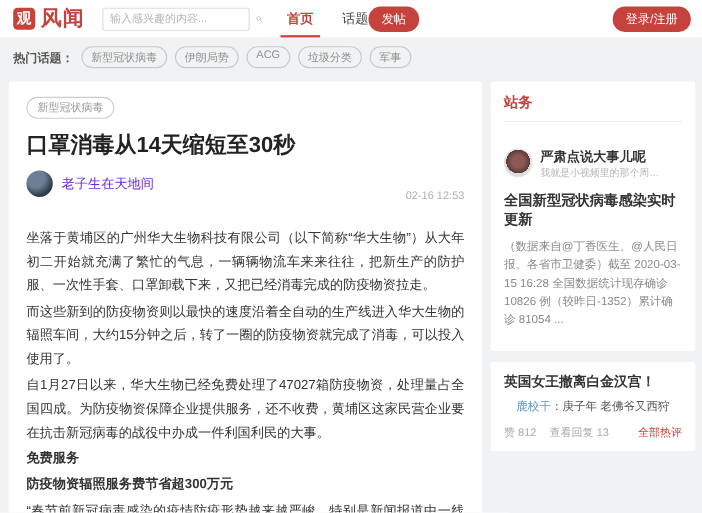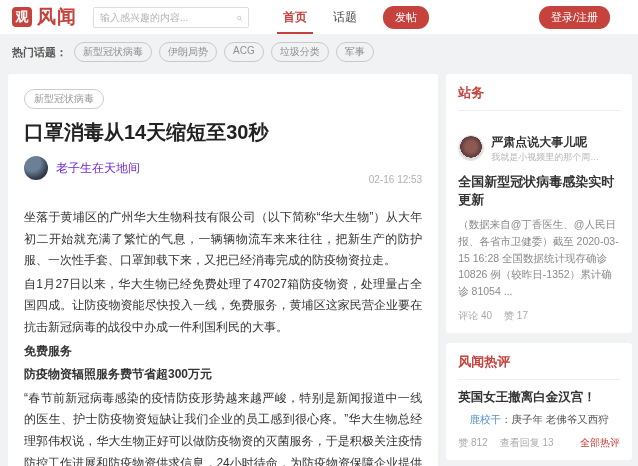--- a/index.html
+++ b/index.html
@@ -5,34 +5,34 @@
   * { margin:0; padding:0; box-sizing:border-box; }
   html,body { width:638px; height:466px; overflow:hidden; }
   body { font-family:"Liberation Sans","DejaVu Sans",sans-serif; background:#f1f2f3; color:#333; }
 
   
   .topbar { height:34px; background:#fff; display:flex; align-items:center; padding:0 12px; position:relative; }
   .logo-wrap { display:flex; align-items:center; gap:5px; }
   .logo-mark { width:20px; height:20px; background:#c6423c; color:#fff; border-radius:4px;
                font-size:13px; font-weight:bold; display:flex; align-items:center; justify-content:center; }
   .logo-text { color:#c6423c; font-size:19px; font-weight:bold; letter-spacing:1px; }
-  .search-box { margin-left:16px; width:156px; height:21px; border:1px solid #ddd; border-radius:2px;
+  .search-box { margin-left:16px; width:134px; height:21px; border:1px solid #ddd; border-radius:2px;
                 display:flex; align-items:center; padding:0 6px; background:#fff; }
   .search-box input { border:0; outline:0; flex:1; font-size:10px; color:#666; background:transparent;
                       font-family:"Liberation Sans","DejaVu Sans",sans-serif; }
   .search-box input::placeholder { color:#b5b5b5; }
   .search-icon { color:#b5b5b5; font-size:11px; line-height:1; transform:scaleX(-1); cursor:pointer; }
   .tabs { display:flex; align-items:center; margin-left:34px; gap:26px; height:50px; }
   .tab { font-size:12px; color:#444; height:34px; display:flex; align-items:center; cursor:pointer; position:relative; }
   .tab.active { color:#c6423c; font-weight:bold; }
   .tab.active:after { content:""; position:absolute; left:-6px; right:-6px; bottom:0; height:2px; background:#c6423c; }
   .btn-pill { background:#c6423c; color:#fff; border:0; border-radius:11px; font-size:11px;
               padding:4px 12px; cursor:pointer; font-family:inherit; }
-  .post-btn { margin-left:26px; }
-  .login-btn { position:absolute; right:28px; top:6px; }
+  .post-btn { }
+  .login-btn { position:absolute; right:10px; top:6px; }
 
   
   .topics { display:flex; align-items:center; padding:8px 12px 4px 12px; gap:7px; }
   .topics-label { font-size:11px; color:#555; font-weight:bold; }
   .topic-pill { font-size:10px; color:#909090; border:1px solid #c9c9c9; border-radius:10px;
                 padding:2px 8px; cursor:pointer; white-space:nowrap; }
 
   
   .cols { display:flex; align-items:flex-start; padding:8px 6px 0 8px; gap:8px; }
   .main-card { width:452px; background:#fff; border-radius:3px; padding:14px 16px 20px 16px; min-height:400px; }
@@ -101,48 +101,44 @@
   <div class="main-card">
     <span class="article-tag">新型冠状病毒</span>
     <h1 class="article-title">口罩消毒从14天缩短至30秒</h1>
     <div class="author-row">
       <div class="avatar"></div>
       <span class="author-name">老子生在天地间</span>
     </div>
     <div class="timestamp">02-16 12:53</div>
     <div class="article-body" id="article-body">
         <p>坐落于黄埔区的广州华大生物科技有限公司（以下简称“华大生物”）从大年初二开始就充满了繁忙的气息，一辆辆物流车来来往往，把新生产的防护服、一次性手套、口罩卸载下来，又把已经消毒完成的防疫物资拉走。</p>
-        <p>自1月27日以来，华大生物已经免费处理了47027箱防疫物资，处理量占全国四成。让防疫物资能尽快投入一线，免费服务，黄埔区这家民营企业要在抗击新冠病毒的战役中办成一件利国利民的大事。</p>
+        <p>而这些新到的防疫物资则以最快的速度沿着全自动的生产线进入华大生物的辐照车间，大约15分钟之后，转了一圈的防疫物资就完成了消毒，可以投入使用了。</p>
+        <p>自1月27日以来，华大生物已经免费处理了47027箱防疫物资，处理量占全国四成。为防疫物资保障企业提供服务，还不收费，黄埔区这家民营企业要在抗击新冠病毒的战役中办成一件利国利民的大事。</p>
         <p class="bold">免费服务</p>
         <p class="bold">防疫物资辐照服务费节省超300万元</p>
         <p>“春节前新冠病毒感染的疫情防疫形势越来越严峻，特别是新闻报道中一线的医生、护士防疫物资短缺让我们企业的员工感到很心疼。”华大生物总经理郭伟权说，华大生物正好可以做防疫物资的灭菌服务，于是积极关注疫情防控工作进展和防疫物资供求信息，24小时待命，为防疫物资保障企业提供服务，希望能在抗击疫情的战斗中贡献力量。</p>
       </div>
   </div>
 
   <div class="sidebar">
 
     <div class="side-card">
       <div class="side-head">站务</div>
       <div class="acct-row">
         <div class="acct-icon"></div>
         <div>
           <div class="acct-name">严肃点说大事儿呢</div>
           <div class="acct-desc">我就是小视频里的那个周十七</div>
         </div>
       </div>
       <div class="side-post-title">全国新型冠状病毒感染实时更新</div>
       <div class="side-excerpt">（数据来自@丁香医生、@人民日报、各省市卫健委）截至 2020-03-15 16:28 全国数据统计现存确诊 10826 例（较昨日-1352）累计确诊 81054 ...</div>
-      <div class="side-meta">
-        <span>评论 40</span>
-        <span>赞 17</span>
-      </div>
     </div>
 
     <div class="side-card">
-      <div class="side-head">风闻热评</div>
       <div class="side-post-title" style="font-size:12.5px;">英国女王撤离白金汉宫！</div>
       <div class="hot-comment">
         <span class="commenter">鹿校干</span><span>：庚子年 老佛爷又西狩</span>
       </div>
       <div class="side-meta">
         <span>赞 812</span>
         <span>查看回复 13</span>
         <span class="right-link">全部热评</span>
       </div>
     </div>

